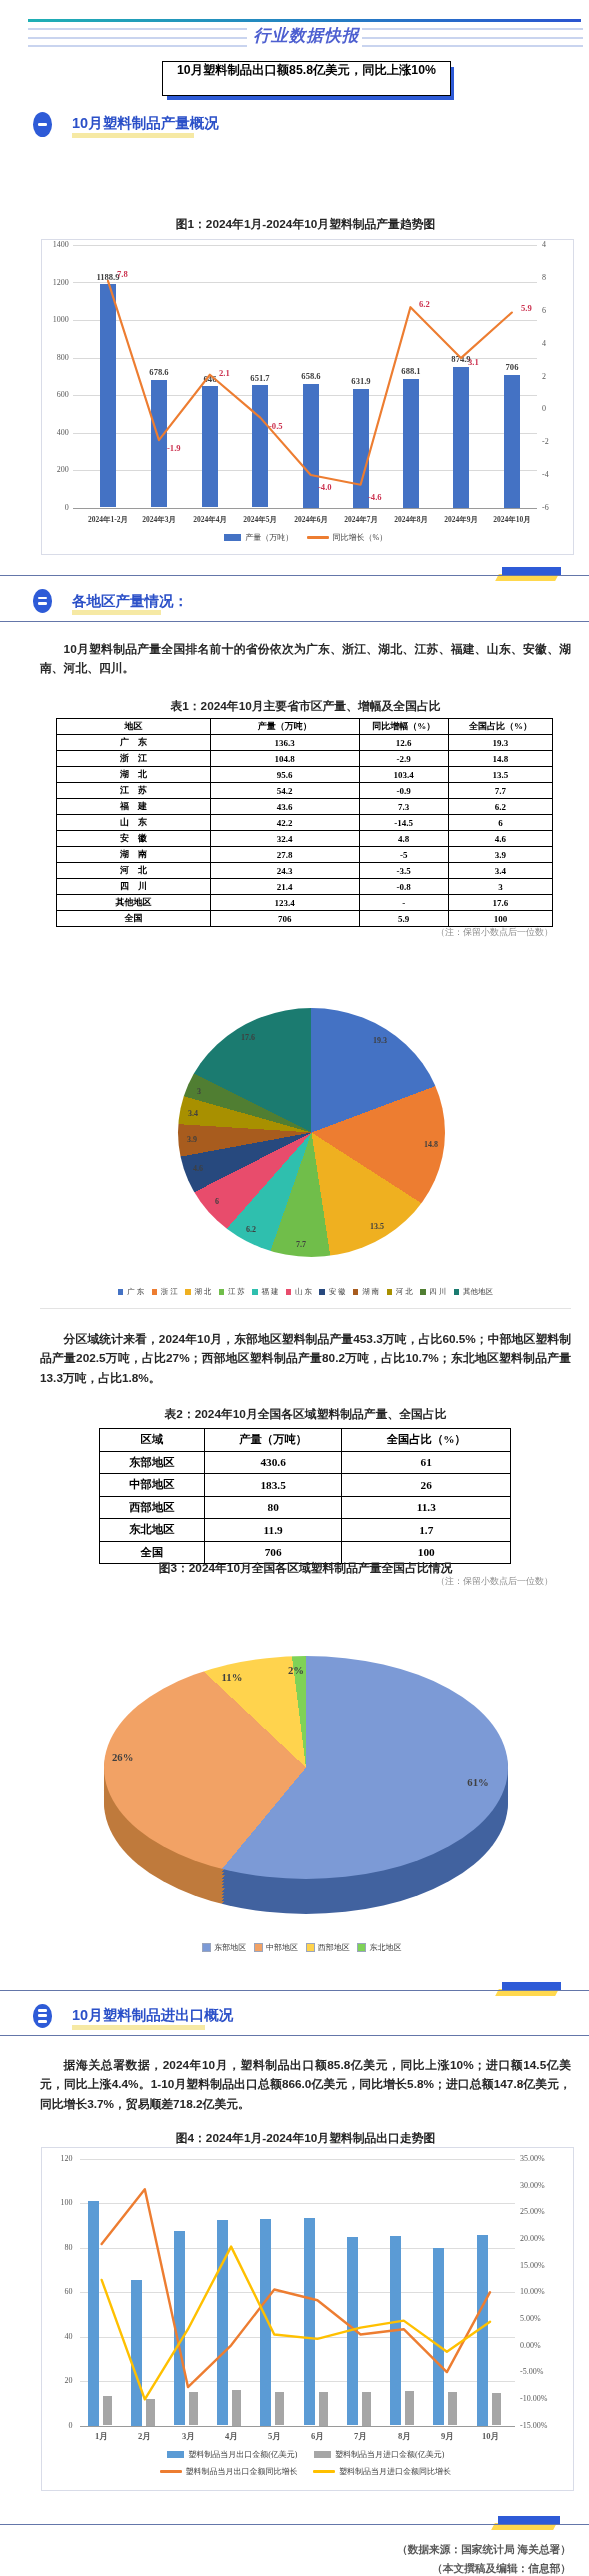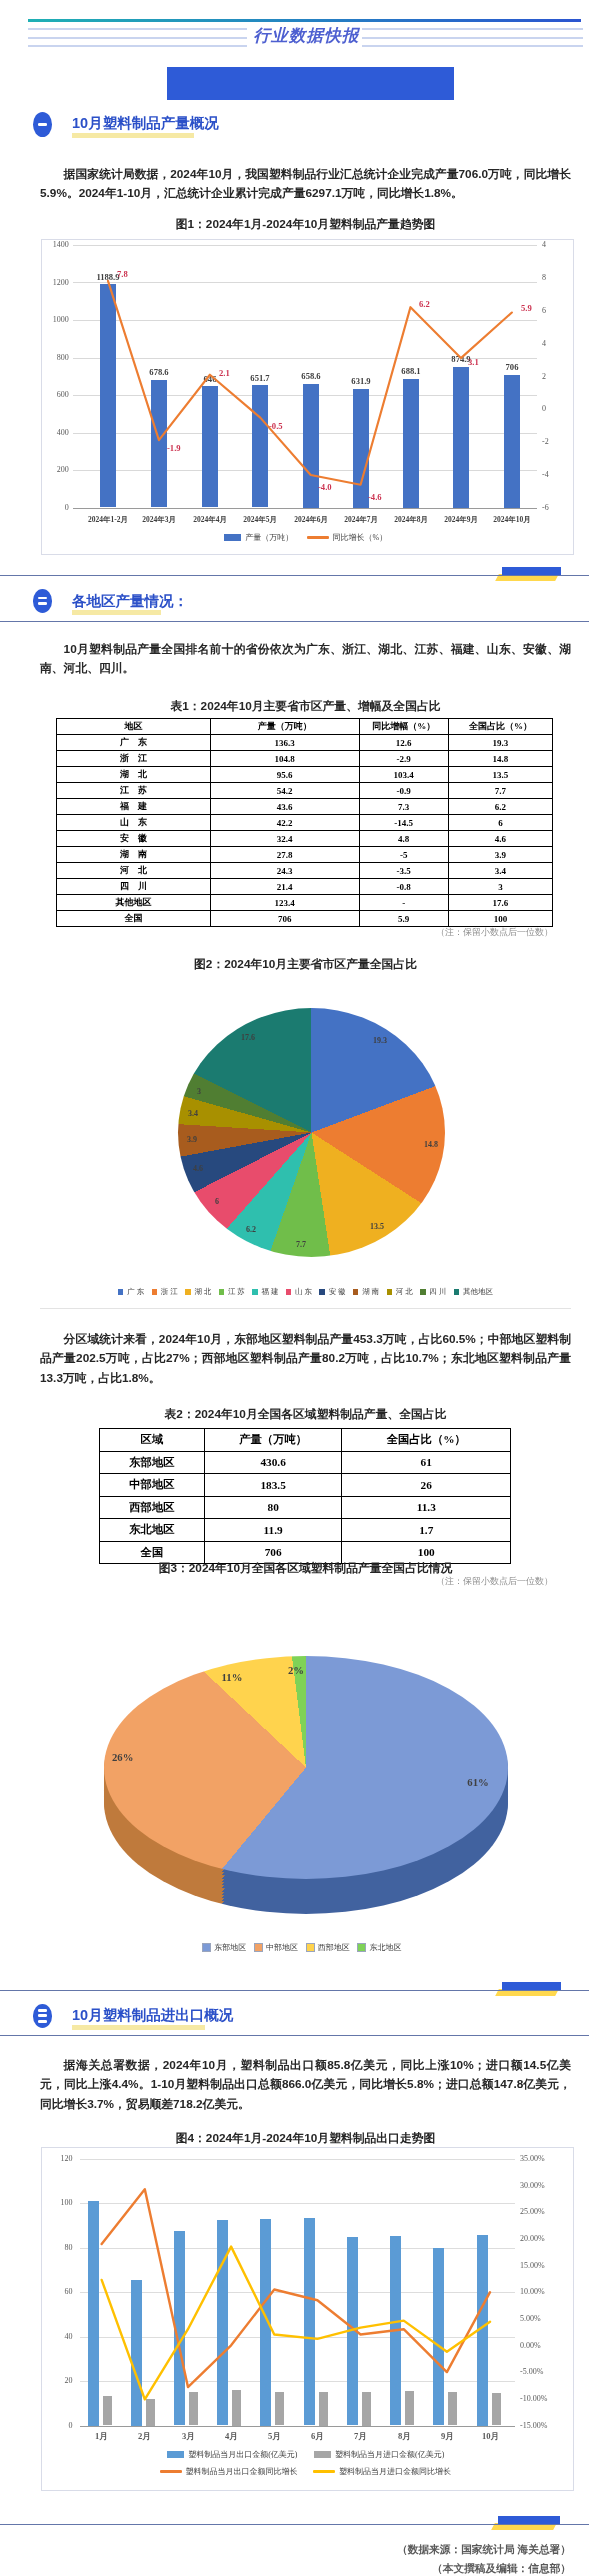--- a/index.html
+++ b/index.html
@@ -51,28 +51,28 @@
 
   <div class="hline" style="left:28.4px;top:28px;width:219px"></div>
   <div class="hline" style="left:28.4px;top:37px;width:219px"></div>
   <div class="hline" style="left:28.4px;top:45px;width:219px"></div>
   <div id="hdr-title">行业数据快报</div>
   <div class="hline" style="left:362px;top:28px;width:221px"></div>
   <div class="hline" style="left:362px;top:37px;width:221px"></div>
   <div class="hline" style="left:362px;top:45px;width:221px"></div>
 
   <div id="headline-shadow"></div>
+  <div id="headline-box">10月塑料制品出口额85.8亿美元，同比上涨10%</div>
 
   <div class="sec-icon" style="left:33px;top:112px;width:19.3px;height:25px">
       <i></i>
     </div>
   <div class="stitle" style="top:114px">10月塑料制品产量概况</div>
   <div class="ul" style="left:72px;top:133px;width:122px"></div>
 
-  <div class="para" style="top:165px">据国家统计局数据，2024年10月，我国塑料制品行业汇总统计企业完成产量706.0万吨，同比增长5.9%。2024年1-10月，汇总统计企业累计完成产量6297.1万吨，同比增长1.8%。</div>
 
   <div class="ftitle" style="top:217px">图1：2024年1月-2024年10月塑料制品产量趋势图</div>
   <div id="fig1" class="figbox" style="left:41px;top:239px;width:531px;height:314px">
       <div style="position: absolute; left: 31px; top: 268px; width: 464px; height: 0.5px; background: rgb(154, 154, 154);"></div>
       <div style="position: absolute; left: 4.3px; top: 263px; width: 22.5px; text-align: right; font: 8px &quot;Liberation Serif&quot;, serif; color: rgb(89, 89, 89);">0</div>
       <div style="position: absolute; left: 31px; top: 230px; width: 464px; height: 0.5px; background: rgb(217, 217, 217);"></div>
       <div style="position: absolute; left: 4.3px; top: 225px; width: 22.5px; text-align: right; font: 8px &quot;Liberation Serif&quot;, serif; color: rgb(89, 89, 89);">200</div>
       <div style="position: absolute; left: 31px; top: 193px; width: 464px; height: 0.5px; background: rgb(217, 217, 217);"></div>
       <div style="position: absolute; left: 4.3px; top: 188px; width: 22.5px; text-align: right; font: 8px &quot;Liberation Serif&quot;, serif; color: rgb(89, 89, 89);">400</div>
       <div style="position: absolute; left: 31px; top: 155px; width: 464px; height: 0.5px; background: rgb(217, 217, 217);"></div>
@@ -236,21 +236,20 @@
             <td>全国</td>
             <td>706</td>
             <td>5.9</td>
             <td>100</td>
           </tr>
         </tbody>
       </table>
     </div>
   <div class="note" style="top:926px">（注：保留小数点后一位数）</div>
 
-  <div class="ftitle" style="top:957px">图2：2024年10月主要省市区产量全国占比</div>
   <div id="fig2" class="abs" style="left:40px;top:982px;width:531px;height:327px">
       <div style="position: absolute; left: 138px; top: 26px; width: 267px; height: 249px; border-radius: 50%; background: conic-gradient(rgb(68, 114, 196) 0deg, rgb(68, 114, 196) 19.3%, rgb(237, 125, 49) 0deg, rgb(237, 125, 49) 34.1%, rgb(239, 176, 32) 0deg, rgb(239, 176, 32) 47.6%, rgb(112, 190, 74) 0deg, rgb(112, 190, 74) 55.3%, rgb(47, 191, 174) 0deg, rgb(47, 191, 174) 61.5%, rgb(232, 76, 108) 0deg, rgb(232, 76, 108) 67.5%, rgb(39, 73, 126) 0deg, rgb(39, 73, 126) 72.1%, rgb(168, 92, 30) 0deg, rgb(168, 92, 30) 76%, rgb(168, 144, 0) 0deg, rgb(168, 144, 0) 79.4%, rgb(80, 126, 50) 0deg, rgb(80, 126, 50) 82.4%, rgb(27, 123, 112) 0deg, rgb(27, 123, 112) 100%);"></div>
       <div style="position: absolute; left: 325px; top: 54px; width: 30px; text-align: center; font: bold 8px &quot;Liberation Serif&quot;, serif; color: rgb(63, 63, 63);">19.3</div>
       <div style="position: absolute; left: 376px; top: 158px; width: 30px; text-align: center; font: bold 8px &quot;Liberation Serif&quot;, serif; color: rgb(63, 63, 63);">14.8</div>
       <div style="position: absolute; left: 322px; top: 240px; width: 30px; text-align: center; font: bold 8px &quot;Liberation Serif&quot;, serif; color: rgb(63, 63, 63);">13.5</div>
       <div style="position: absolute; left: 246px; top: 258px; width: 30px; text-align: center; font: bold 8px &quot;Liberation Serif&quot;, serif; color: rgb(63, 63, 63);">7.7</div>
       <div style="position: absolute; left: 196px; top: 243px; width: 30px; text-align: center; font: bold 8px &quot;Liberation Serif&quot;, serif; color: rgb(63, 63, 63);">6.2</div>
       <div style="position: absolute; left: 162px; top: 215px; width: 30px; text-align: center; font: bold 8px &quot;Liberation Serif&quot;, serif; color: rgb(63, 63, 63);">6</div>
       <div style="position: absolute; left: 143px; top: 182px; width: 30px; text-align: center; font: bold 8px &quot;Liberation Serif&quot;, serif; color: rgb(63, 63, 63);">4.6</div>
       <div style="position: absolute; left: 137px; top: 153px; width: 30px; text-align: center; font: bold 8px &quot;Liberation Serif&quot;, serif; color: rgb(63, 63, 63);">3.9</div>

